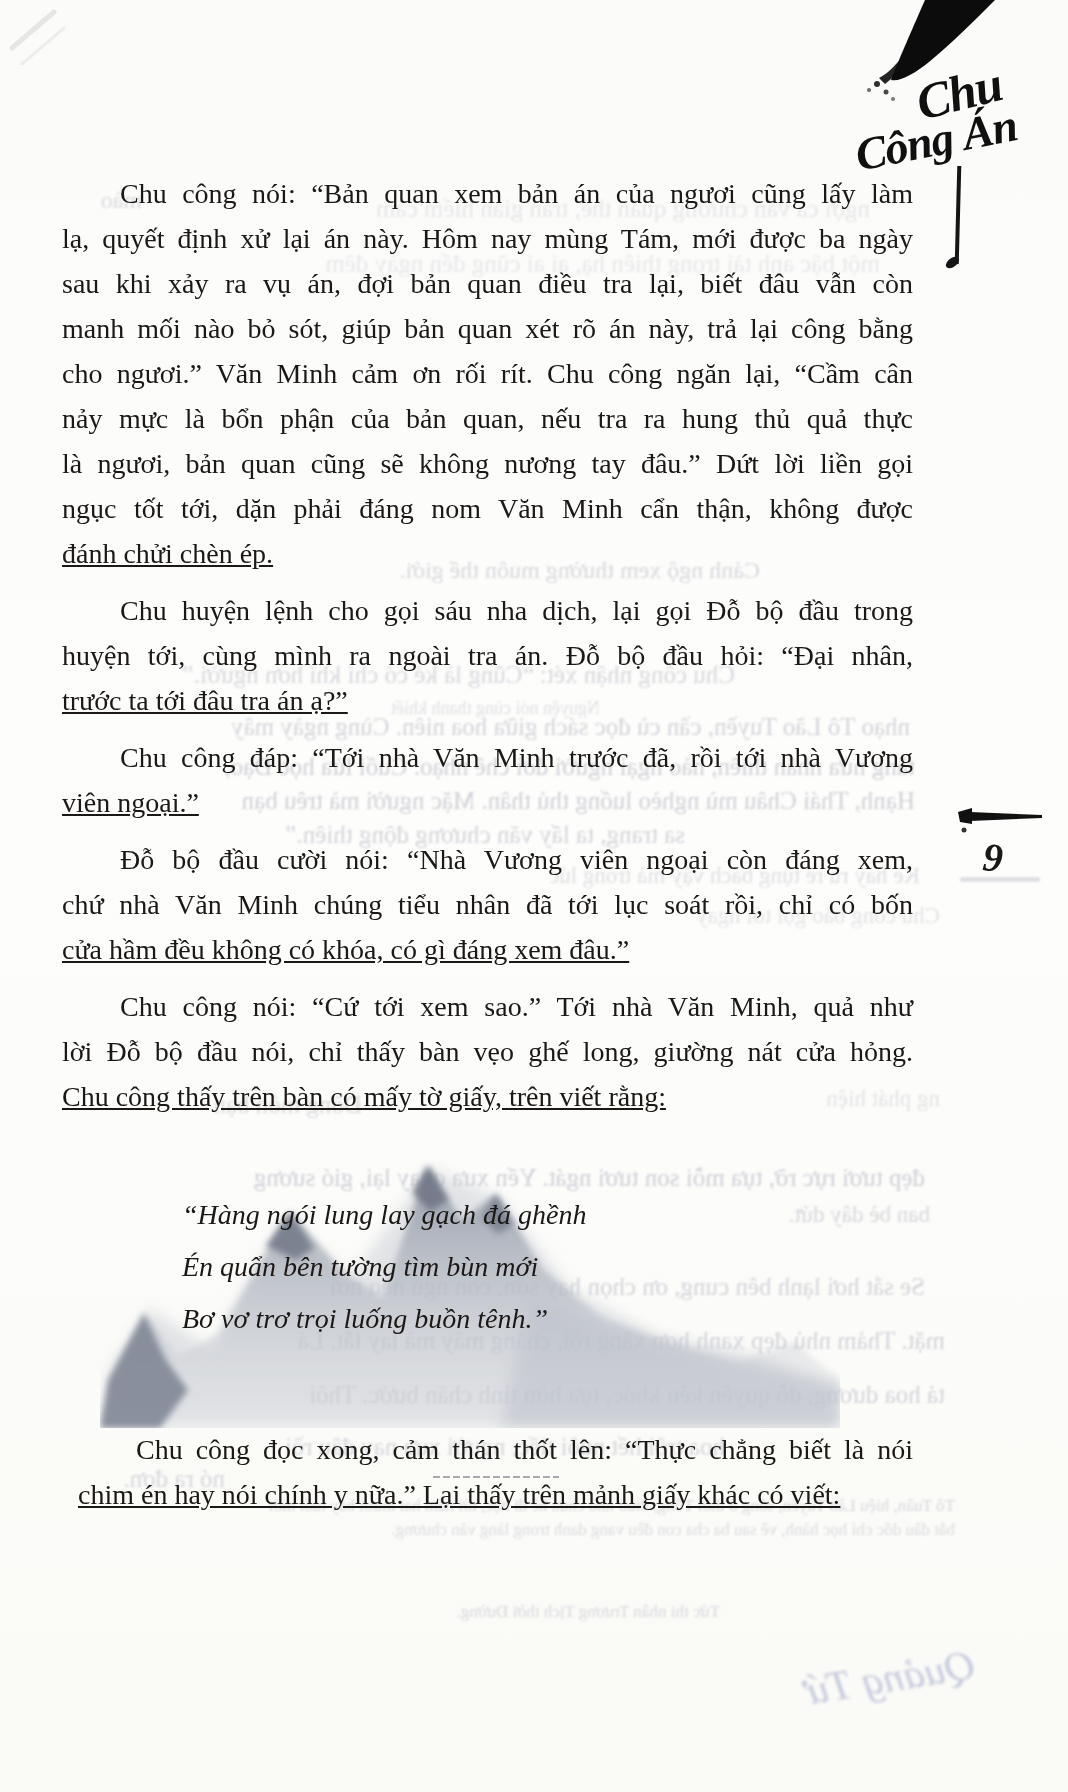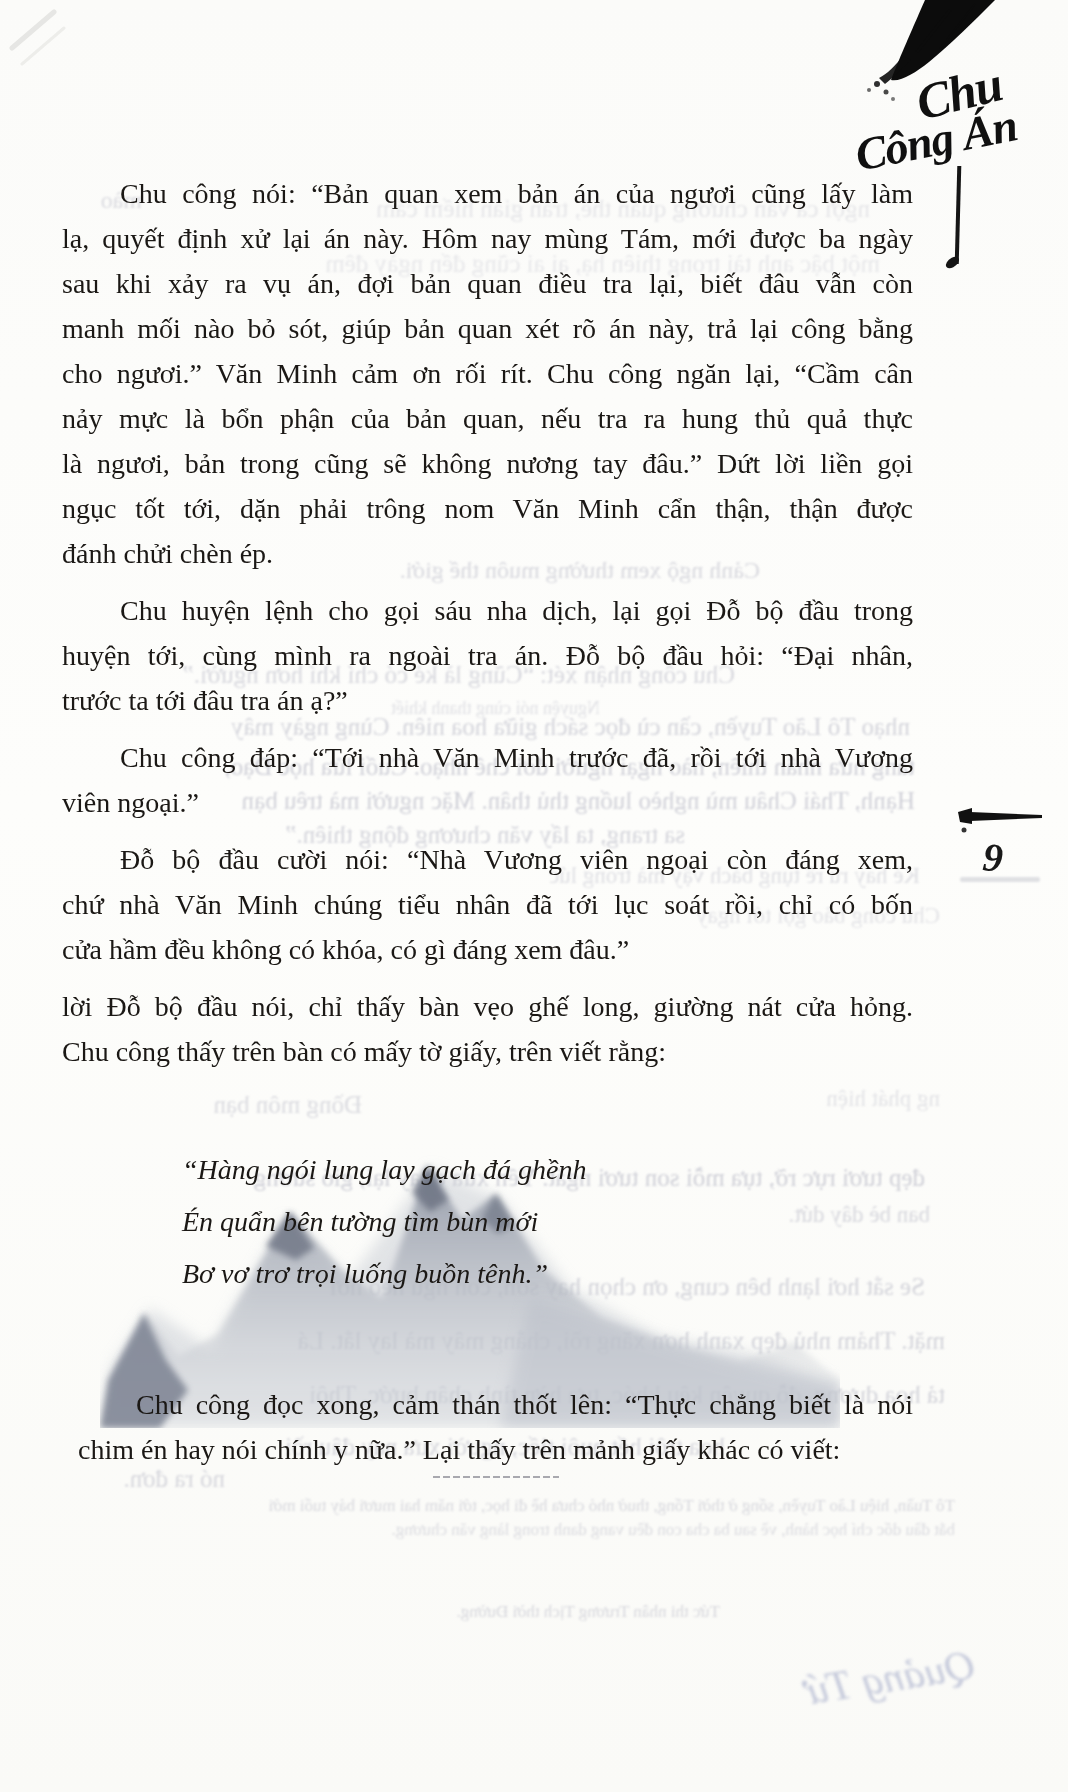--- a/index.html
+++ b/index.html
@@ -8,21 +8,21 @@
     background:linear-gradient(180deg,#fbfbf9 0%,#fdfdfb 45%,#fafaf7 100%);
     overflow:hidden;
     font-family:"Liberation Serif","DejaVu Serif",serif;
   }
   
   .flow{position:absolute;left:62px;top:171px;width:851px;color:#1b1815;font-size:28px;z-index:5;}
   .para{margin:0;}
   .gap{margin-top:12px;}
   .gap-big{margin-top:82px;margin-left:16px;}
   .line{height:45px;line-height:45px;text-align:justify;text-align-last:justify;}
-  .line.last{text-align:right;text-align-last:left;}
+  .line.last{text-align:right;text-align-last:left;text-decoration:underline;}
   .line.first{text-indent:58px;}
   .poem{margin:70px 0 0 120px;}
   .poem-line{height:52px;line-height:52px;font-style:italic;text-align:left;}
   
   .ghost{
     position:absolute;white-space:nowrap;color:#b2b3c1;opacity:.5;
     transform:scaleX(-1);filter:blur(1.2px);line-height:1.2;z-index:1;
   }
   .ghost-sig{
     position:absolute;left:786px;top:1655px;width:190px;font-size:42px;font-style:italic;
@@ -114,39 +114,40 @@
   </svg>
 
   <div class="flow">
       <div class="para">
         <div class="line first">Chu công nói: “Bản quan xem bản án của ngươi cũng lấy làm</div>
         <div class="line">lạ, quyết định xử lại án này. Hôm nay mùng Tám, mới được ba ngày</div>
         <div class="line">sau khi xảy ra vụ án, đợi bản quan điều tra lại, biết đâu vẫn còn</div>
         <div class="line">manh mối nào bỏ sót, giúp bản quan xét rõ án này, trả lại công bằng</div>
         <div class="line">cho ngươi.” Văn Minh cảm ơn rối rít. Chu công ngăn lại, “Cầm cân</div>
         <div class="line">nảy mực là bổn phận của bản quan, nếu tra ra hung thủ quả thực</div>
-        <div class="line">là ngươi, bản trong cũng sẽ không nương tay đâu.” Dứt lời liền gọi</div>
-        <div class="line">ngục tốt tới, dặn phải trông nom Văn Minh cẩn thận, thận được</div>
+        <div class="line">là ngươi, bản quan cũng sẽ không nương tay đâu.” Dứt lời liền gọi</div>
+        <div class="line">ngục tốt tới, dặn phải đáng nom Văn Minh cẩn thận, không được</div>
         <div class="line last">đánh chửi chèn ép.</div>
       </div>
       <div class="para gap">
         <div class="line first">Chu huyện lệnh cho gọi sáu nha dịch, lại gọi Đỗ bộ đầu trong</div>
         <div class="line">huyện tới, cùng mình ra ngoài tra án. Đỗ bộ đầu hỏi: “Đại nhân,</div>
         <div class="line last">trước ta tới đâu tra án ạ?”</div>
       </div>
       <div class="para gap">
         <div class="line first">Chu công đáp: “Tới nhà Văn Minh trước đã, rồi tới nhà Vương</div>
         <div class="line last">viên ngoại.”</div>
       </div>
       <div class="para gap">
         <div class="line first">Đỗ bộ đầu cười nói: “Nhà Vương viên ngoại còn đáng xem,</div>
         <div class="line">chứ nhà Văn Minh chúng tiểu nhân đã tới lục soát rồi, chỉ có bốn</div>
         <div class="line last">cửa hầm đều không có khóa, có gì đáng xem đâu.”</div>
       </div>
       <div class="para gap">
+        <div class="line first">Chu công nói: “Cứ tới xem sao.” Tới nhà Văn Minh, quả như</div>
         <div class="line">lời Đỗ bộ đầu nói, chỉ thấy bàn vẹo ghế long, giường nát cửa hỏng.</div>
         <div class="line last">Chu công thấy trên bàn có mấy tờ giấy, trên viết rằng:</div>
       </div>
       <div class="poem">
         <div class="poem-line">“Hàng ngói lung lay gạch đá ghềnh</div>
         <div class="poem-line">Én quẩn bên tường tìm bùn mới</div>
         <div class="poem-line">Bơ vơ trơ trọi luống buồn tênh.”</div>
       </div>
       <div class="para gap-big">
         <div class="line first">Chu công đọc xong, cảm thán thốt lên: “Thực chẳng biết là nói</div>

